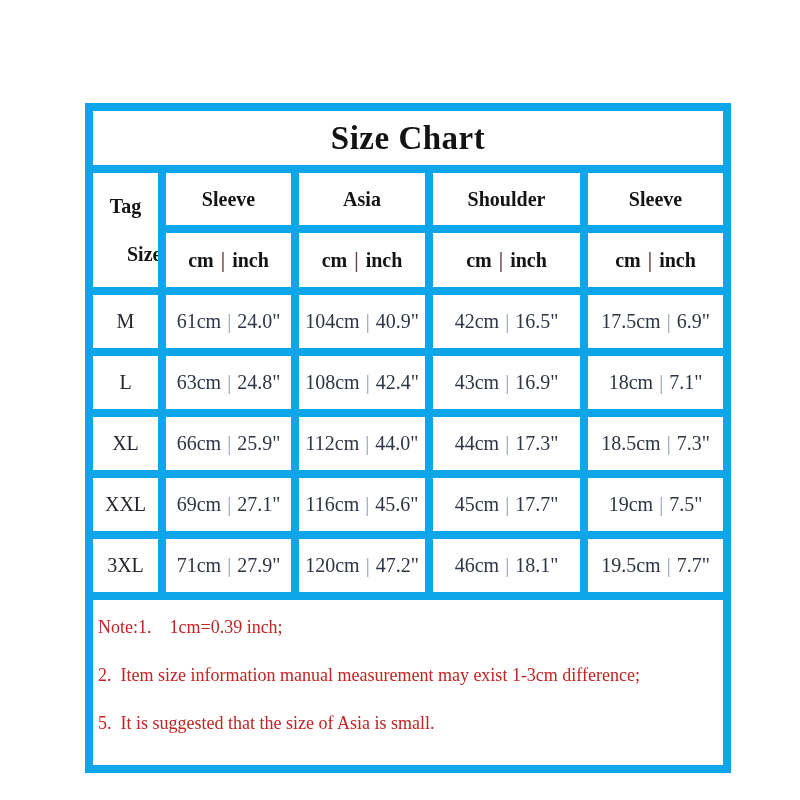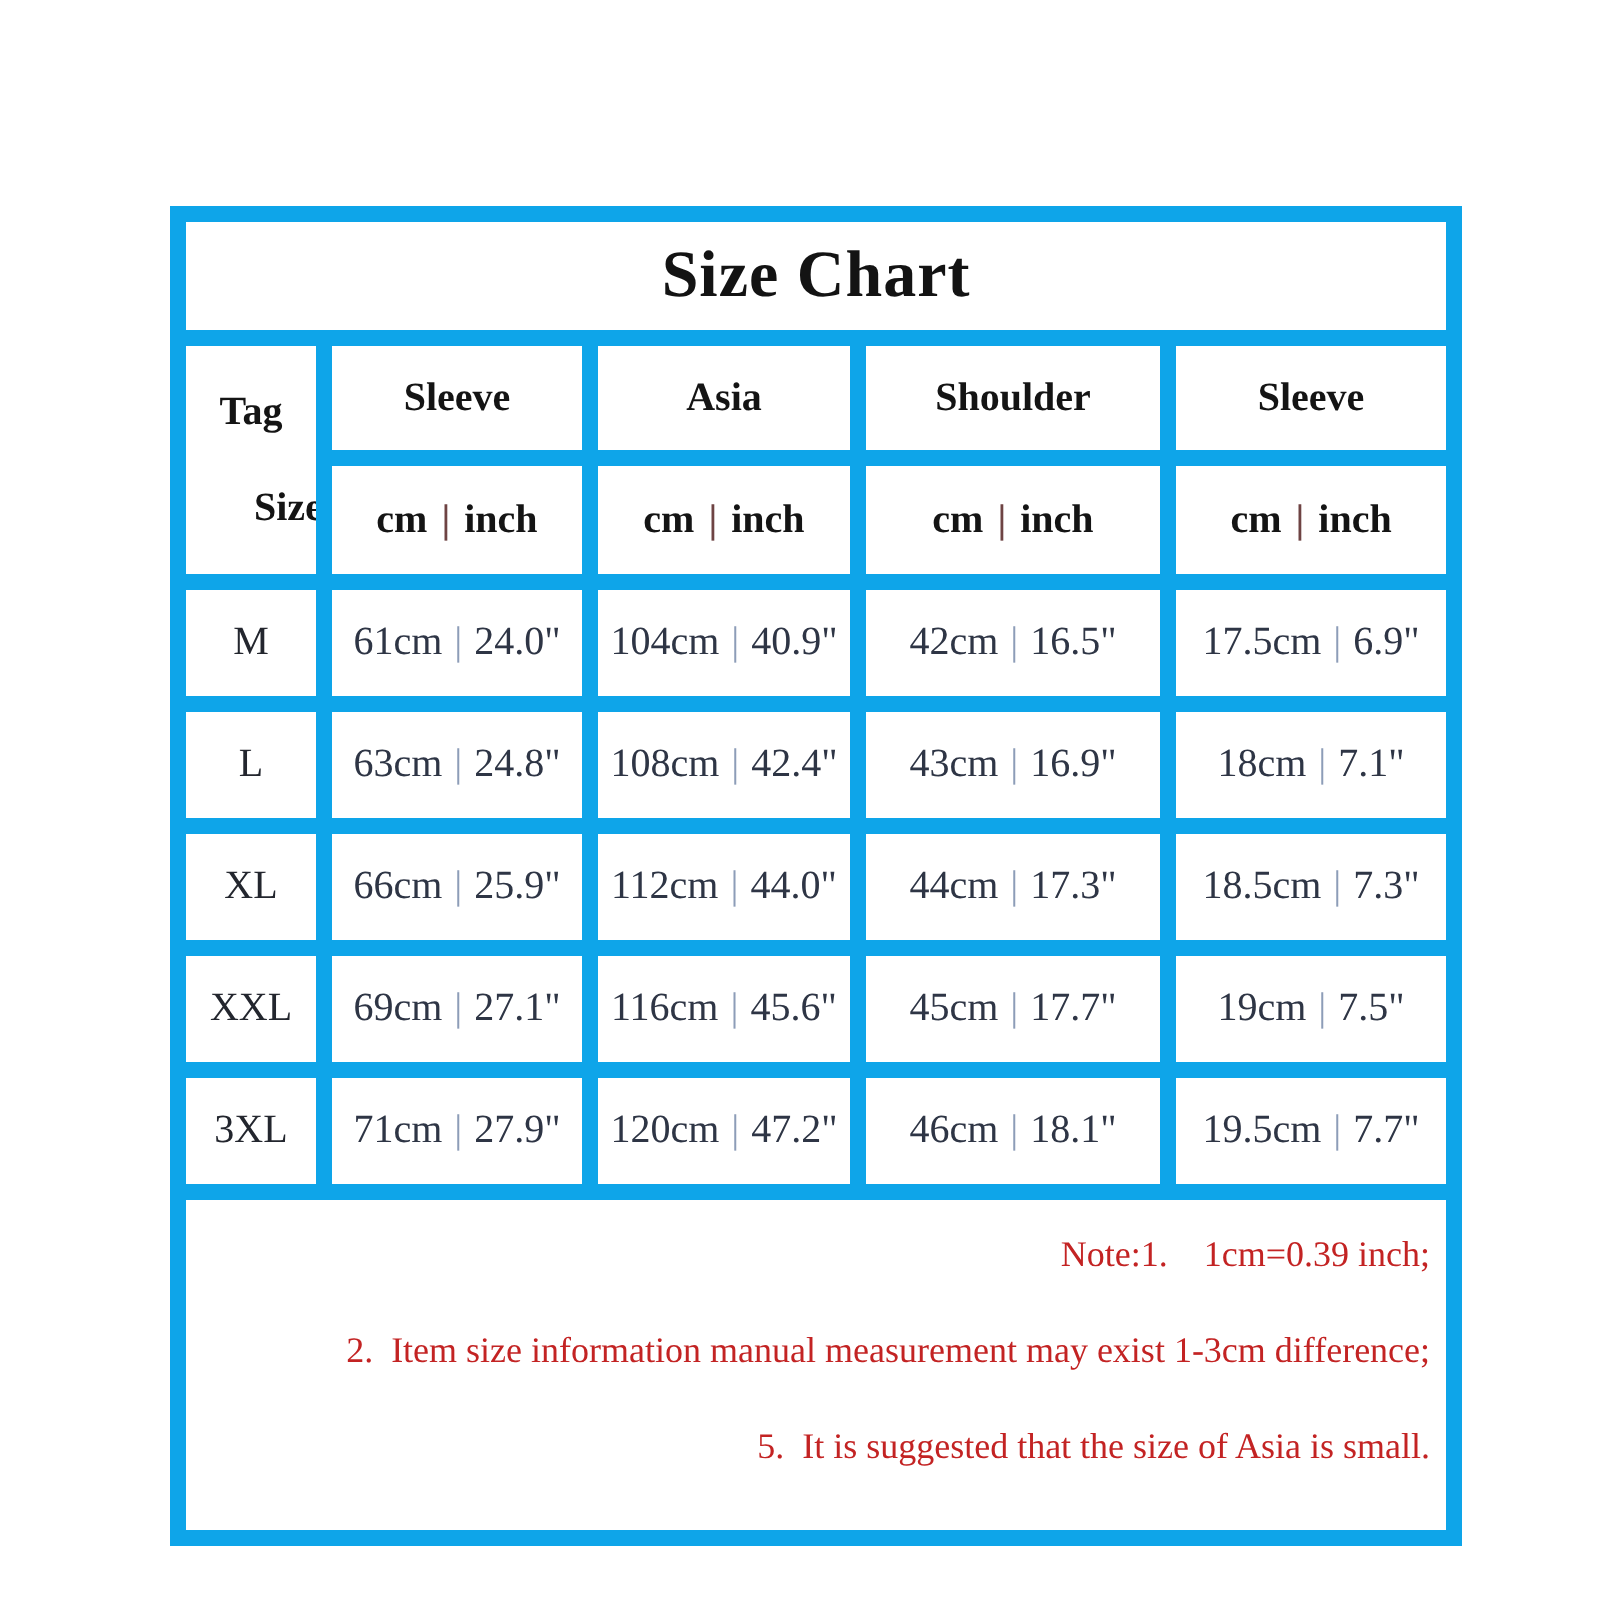--- a/index.html
+++ b/index.html
@@ -51,21 +51,21 @@
     font-weight:normal;
   }
   .sep-head{
     color:#6e4343;
     margin:0 7px;
     font-weight:bold;
   }
   tr.notes-row td{
     height:150px;
     vertical-align:top;
-    text-align:right;
+    text-align:left;
     padding:15px 8px 0 5px;
   }
   .note-line{
     margin:0 0 24px 0;
     color:#c32323;
     font-size:18px;
     line-height:24px;
     white-space:pre-wrap;
   }
 </style>

